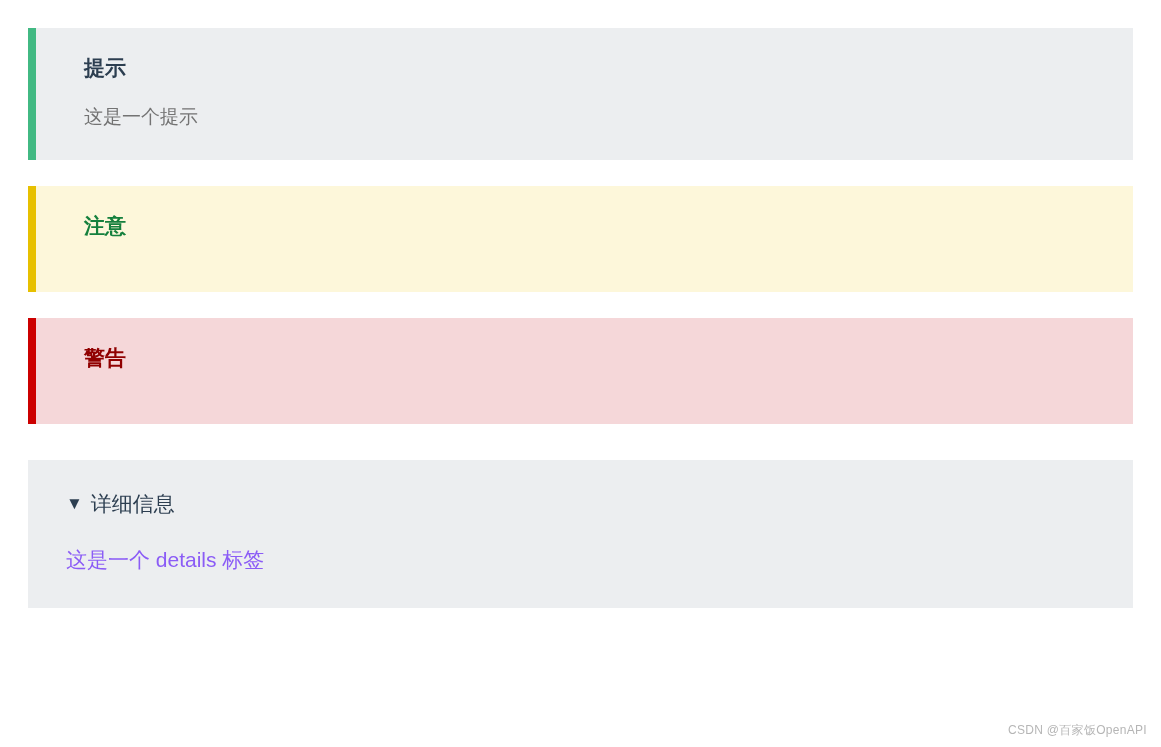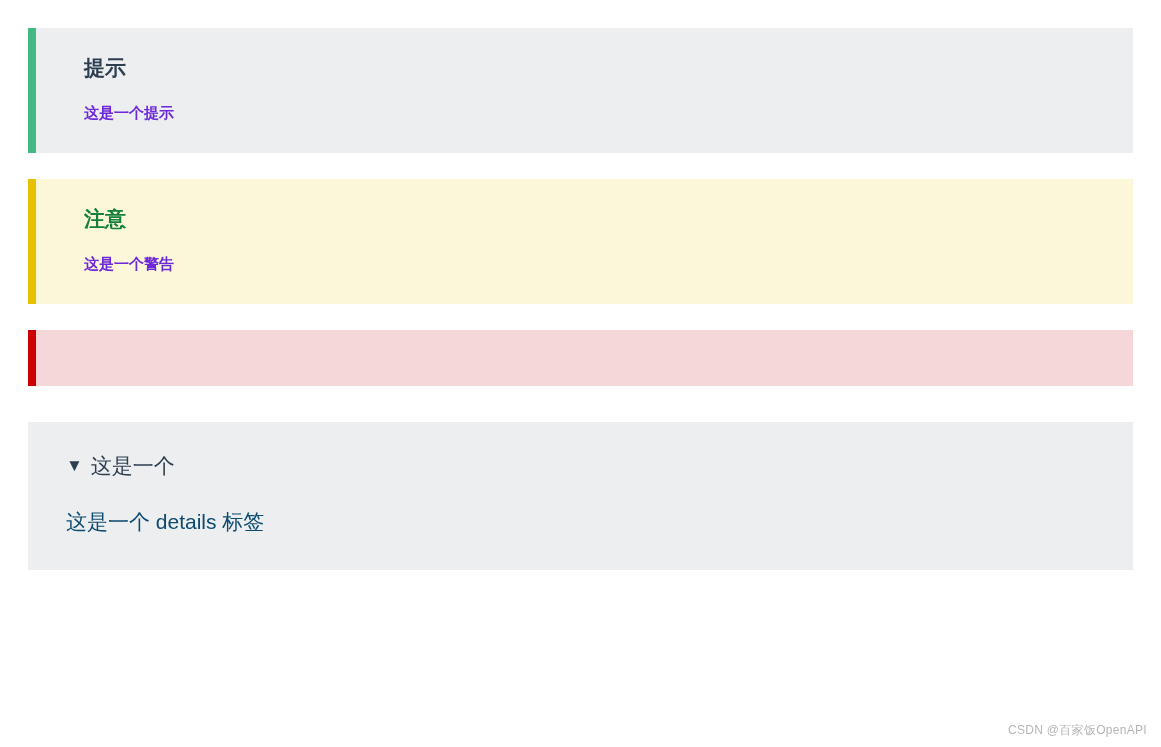--- a/index.html
+++ b/index.html
@@ -40,23 +40,22 @@
     }
     .callout.danger .callout-title {
       color: #900000;
     }
     .callout-title {
       font-weight: 700;
       font-size: 21px;
       margin-bottom: 22px;
     }
     .callout-body {
-      color: #6d28d9;
-      font-size: 15px;
-      font-weight: bold;
+      color: #737373;
+      font-size: 19px;
     }
     .details-block {
       margin-top: 36px;
       background: #eceef0;
       padding: 30px 38px 34px 38px;
     }
     .details-summary {
       display: flex;
       align-items: center;
       font-size: 21px;
@@ -64,21 +63,21 @@
       cursor: pointer;
       margin-bottom: 28px;
     }
     .details-summary .disclosure {
       margin-right: 8px;
       font-size: 17px;
       color: #2c3e50;
     }
     .details-body {
       font-size: 21px;
-      color: #0c4a6e;
+      color: #8b5cf6;
     }
     .watermark {
       position: fixed;
       right: 14px;
       bottom: 8px;
       color: rgba(120, 120, 120, 0.55);
       font-size: 12px;
       font-family: -apple-system, BlinkMacSystemFont, "Segoe UI", "Microsoft YaHei", sans-serif;
       letter-spacing: 0.3px;
       pointer-events: none;
@@ -87,27 +86,27 @@
 </head>
 <body>
 
 <div class="callout tip">
   <div class="callout-title">提示</div>
   <div class="callout-body">这是一个提示</div>
 </div>
 
 <div class="callout warning">
   <div class="callout-title">注意</div>
-  <div class="callout-body">这是一个警告</div>
 </div>
 
 <div class="callout danger">
+  <div class="callout-title">警告</div>
 </div>
 
 <div class="details-block">
   <div class="details-summary">
     <span class="disclosure">▼</span>
-    <span>这是一个</span>
+    <span>详细信息</span>
   </div>
   <div class="details-body">这是一个 details 标签</div>
 </div>
 
 <div class="watermark">CSDN @百家饭OpenAPI</div>
 
 </body></html>

